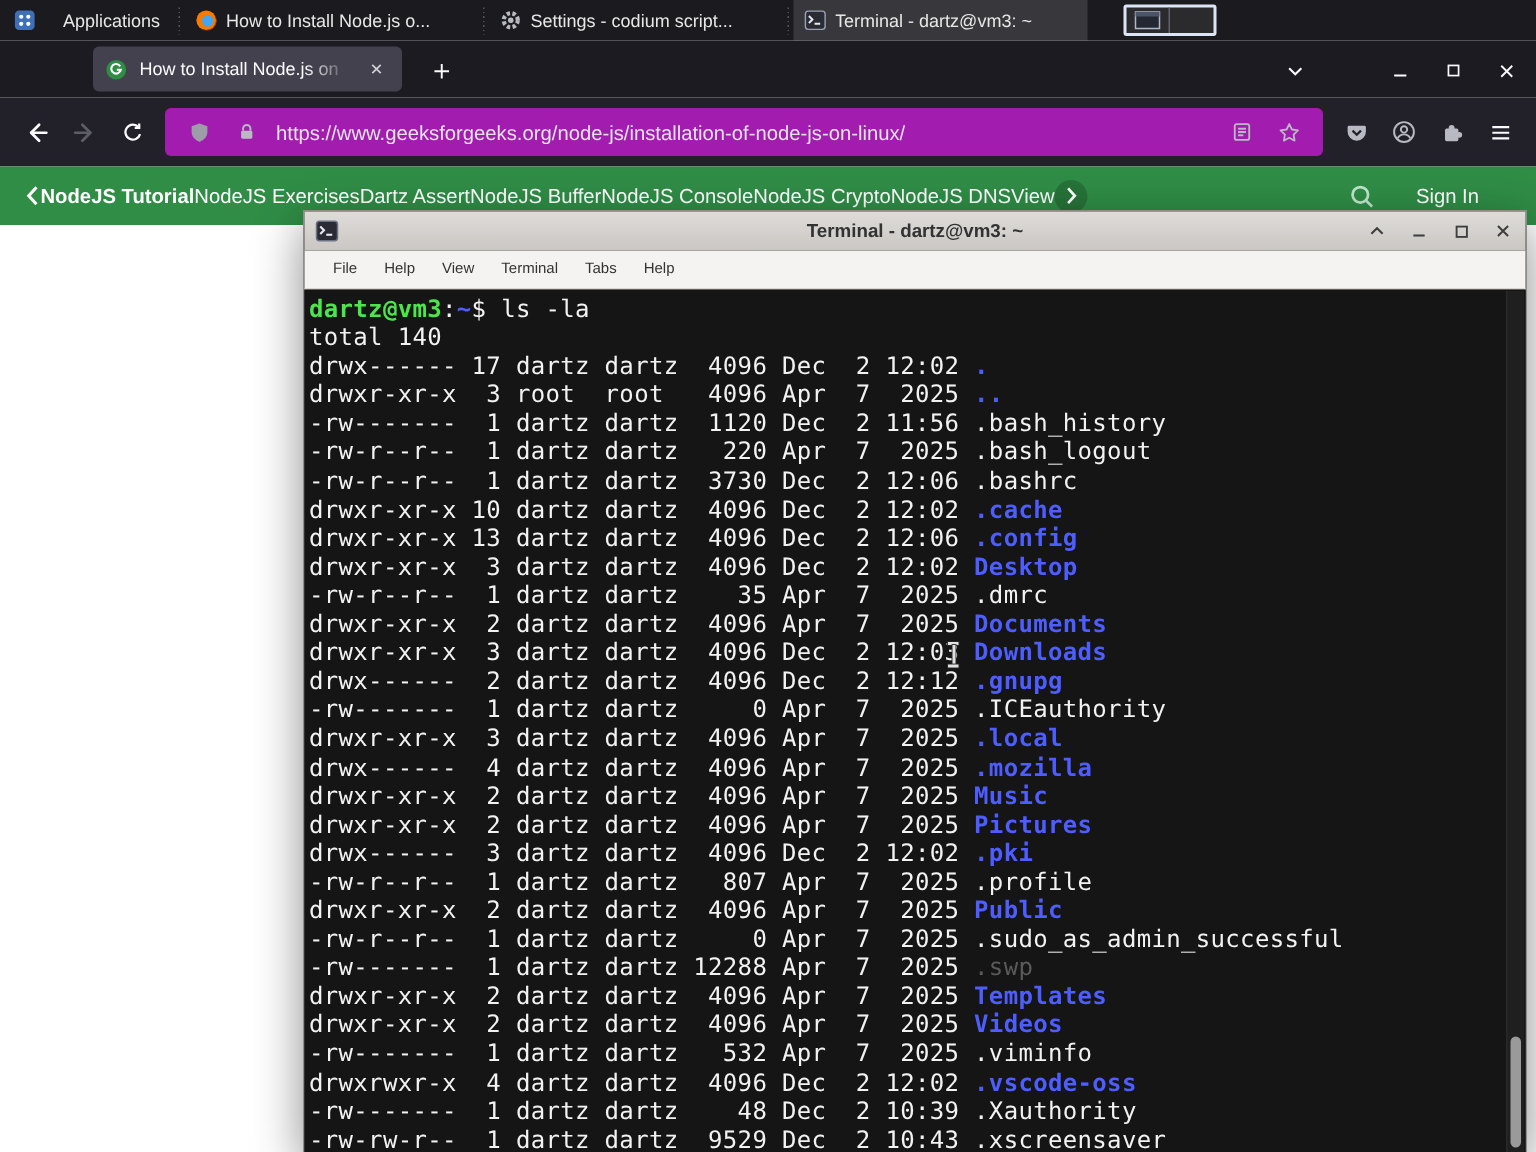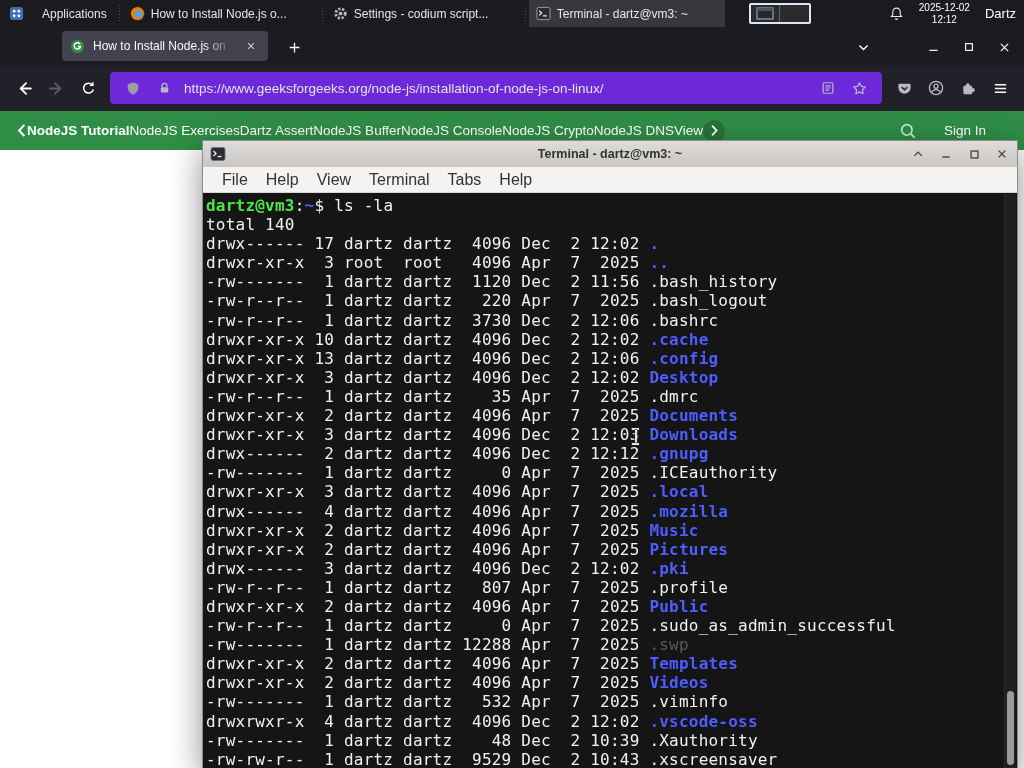--- a/index.html
+++ b/index.html
@@ -29,38 +29,38 @@
   .tab-title{flex:1;overflow:hidden;white-space:nowrap;-webkit-mask-image:linear-gradient(90deg,#000 78%,transparent);mask-image:linear-gradient(90deg,#000 78%,transparent)}
   .tab-close{display:flex;align-items:center;justify-content:center;width:18px;height:18px;border-radius:3px}
   .newtab-btn{position:absolute;left:282px;top:9px;width:24px;height:22px;display:flex;align-items:center;justify-content:center;border-radius:4px;color:#fbfbfe}
   .tab-list-btn{position:absolute;right:150px;top:11px;width:22px;height:18px;display:flex;align-items:center;justify-content:center}
   .win-btn{position:absolute;top:11px;width:22px;height:18px;display:flex;align-items:center;justify-content:center}
   .wb-min{right:80px}.wb-max{right:44px}.wb-close{right:9px}
 
   .navbar{height:46px;background:#22212a;display:flex;align-items:center;padding:0 8px}
   .nav-btn{width:32px;height:32px;display:flex;align-items:center;justify-content:center;color:#fbfbfe;border-radius:4px;flex:0 0 auto}
   .nav-btn.disabled{color:#5d5d68}
-  .urlbar{flex:1;height:32px;background:#6d28d9;border-radius:4px;display:flex;align-items:center;padding:0 12px;gap:9px;margin:0 6px;min-width:0}
+  .urlbar{flex:1;height:32px;background:#a21caf;border-radius:4px;display:flex;align-items:center;padding:0 12px;gap:9px;margin:0 6px;min-width:0}
   .url-text{flex:1;color:#e4e3e8;font-size:13.5px;white-space:nowrap;overflow:hidden;min-width:0}
   .url-icon-btn{display:flex;align-items:center;justify-content:center;width:22px;height:22px;flex:0 0 auto}
 
   .gfgbar{height:39px;background:var(--gfg-green,#2f8d46);display:flex;align-items:center;color:#fff;font-size:13.5px;padding:0 16px;white-space:nowrap;overflow:hidden}
   .gfg-item{flex:0 0 auto}
   .gfg-first{font-weight:700}
   .gfg-chevron-circle{width:22px;height:22px;border-radius:50%;background:rgba(0,0,0,.18);display:flex;align-items:center;justify-content:center;flex:0 0 auto}
   .gfg-right{margin-left:auto;display:flex;align-items:center;gap:27px;padding-right:22px;flex:0 0 auto}
   .page{height:618px;background:#fff}
 
   
   .termwin{position:absolute;left:202px;top:140px;width:816px;height:628px;border:1px solid #8f8c88;border-bottom:none;box-shadow:0 10px 30px rgba(0,0,0,.45);display:flex;flex-direction:column;z-index:40;background:#151515}
   .twin-title{height:26px;background:linear-gradient(#dedcd9,#cac7c3);display:flex;align-items:center;padding:0 7px;position:relative;flex:0 0 auto}
   .twin-title-text{position:absolute;left:0;right:0;text-align:center;font-size:12.5px;font-weight:700;color:#333}
   .twin-btns{margin-left:auto;display:flex;gap:12px;z-index:1;align-items:center}
   .twin-btn{width:16px;height:16px;display:flex;align-items:center;justify-content:center}
-  .twin-menu{height:26px;background:#f4f3f2;display:flex;align-items:center;font-size:16px;color:#333;padding:0 10px;border-bottom:1px solid #d8d5d2;flex:0 0 auto}
+  .twin-menu{height:26px;background:#f4f3f2;display:flex;align-items:center;font-size:10px;color:#333;padding:0 10px;border-bottom:1px solid #d8d5d2;flex:0 0 auto}
   .twin-menu .mitem{padding:0 9px}
   .term-body{flex:1;background:var(--term-bg,#151515);overflow:hidden;padding:3px 0 0 3px;font-family:"DejaVu Sans Mono","Liberation Mono",monospace;font-size:16px;letter-spacing:.22px;line-height:19.1px;color:var(--term-fg,#f2f2f2);white-space:pre}
   .tl{height:19.1px}
   .c-green{color:var(--term-green,#4ce64c);font-weight:bold}
   .c-blue{color:var(--term-blue,#4e5dff);font-weight:bold}
   .c-fg{color:var(--term-fg,#f2f2f2)}
   .c-dim{color:#5a5a5a}
   .term-scroll{position:absolute;right:1px;top:53px;bottom:0;width:12px;background:#1f1f1f;border-left:1px solid #2a2a2a}
   .term-thumb{position:absolute;right:2px;bottom:3px;width:7px;height:74px;background:#9a9a9a;border-radius:4px}
 
@@ -121,33 +121,20 @@
       <span class="task-label">Terminal - dartz@vm3: ~</span>
     </div>
     <div class="pager">
       <span class="pager-cell">
           <svg width="18" height="13" viewBox="0 0 18 13">
             <rect x="1" y="1" width="16" height="11" fill="#232832" stroke="#aeb6c8" stroke-width="1"></rect>
             <rect x="1" y="1" width="16" height="3" fill="#4a5568"></rect>
           </svg>
         </span>
       <span class="pager-cell"></span>
-    </div>
-    <div class="panel-right">
-      <span class="ico">
-          <svg width="15" height="15" viewBox="0 0 16 16" fill="none" stroke="#e8e8e8" stroke-width="1.2">
-            <path d="M8 2.2a4 4 0 0 1 4 4v3.2l1.4 1.8H2.6L4 9.4V6.2a4 4 0 0 1 4-4z"></path>
-            <path d="M6.7 13.4a1.4 1.4 0 0 0 2.6 0"></path>
-          </svg>
-        </span>
-      <span class="clock">
-        <span>2025-12-02</span>
-        <span>12:12</span>
-      </span>
-      <span class="panel-user">Dartz</span>
     </div>
   </div>
 
   <div class="browser">
     <div class="tabbar">
       <div class="tab">
         <span class="ico">
             <svg width="15" height="15" viewBox="0 0 16 16">
               <circle cx="8" cy="8" r="7" fill="#2f8d46"></circle>
               <path d="M10.8 5.6A3.4 3.4 0 1 0 11.2 8H8.4" fill="none" stroke="#fff" stroke-width="1.5"></path>

